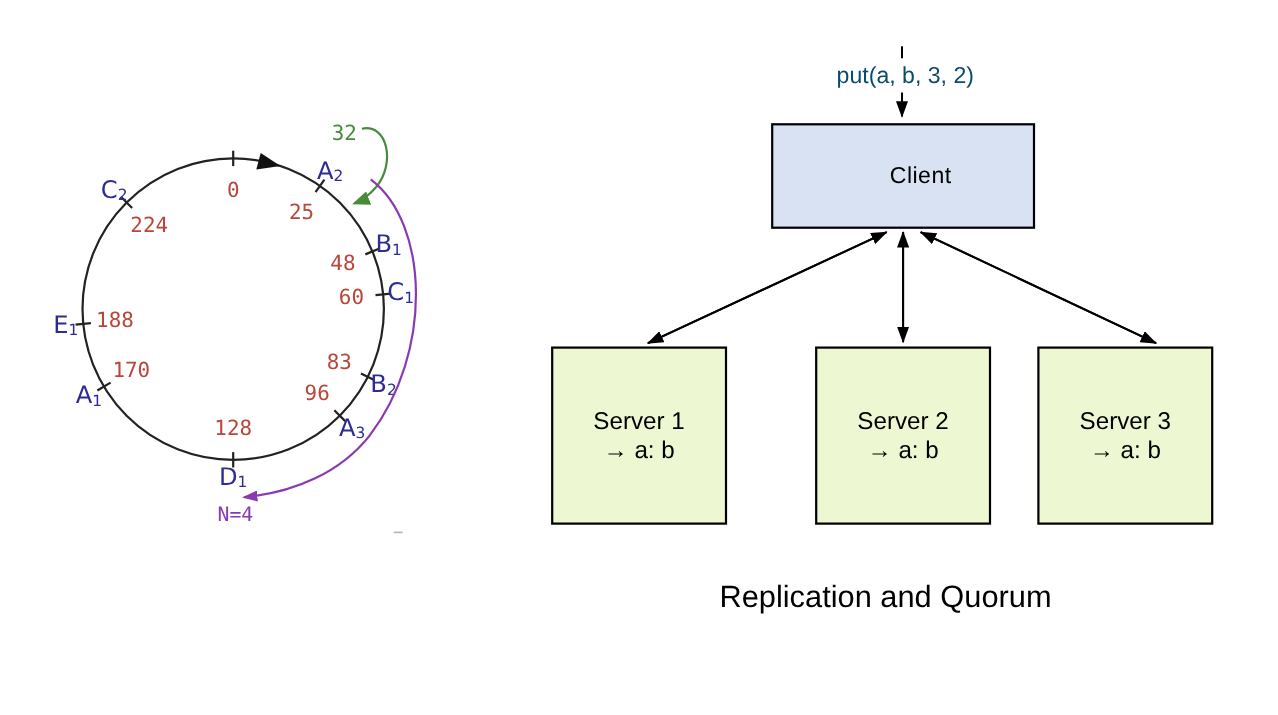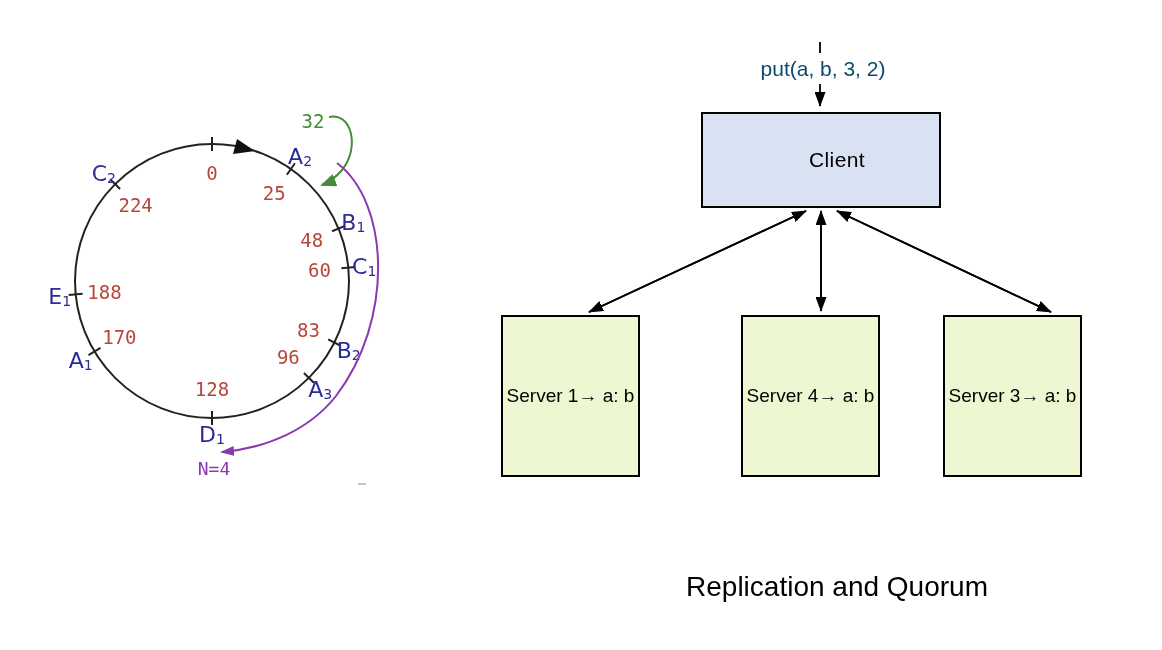--- a/index.html
+++ b/index.html
@@ -8,28 +8,28 @@
   svg{position:absolute;left:0;top:0;}
   .ring-num{font-family:"DejaVu Sans Mono",monospace;font-size:19px;}
   .ring-node{font-family:"DejaVu Sans",sans-serif;font-size:22px;}
   .ring-sub{font-size:14px;}
   .anno-num{font-family:"DejaVu Sans Mono",monospace;font-size:19px;}
   .anno-n{font-family:"DejaVu Sans Mono",monospace;font-size:18px;}
   .box{position:absolute;box-sizing:border-box;border:2px solid #000000;
        display:flex;align-items:center;justify-content:center;text-align:center;}
   .client-box{left:701px;top:112px;width:240px;height:96px;background:#d8e2f3;
               font-size:21px;letter-spacing:.4px;color:#000;padding-left:32px;}
-  .server-box{top:315px;width:139px;height:162px;background:#edf7d2;
-              font-size:19px;color:#000;line-height:26px;flex-direction:row;}
+  .server-box{top:315px;width:160px;height:162px;background:#edf7d2;
+              font-size:22px;color:#000;line-height:26px;flex-direction:column;}
   .server-1{left:501px;} .server-2{left:741px;} .server-3{left:943px;}
   .put-label{position:absolute;left:733px;top:57px;width:180px;text-align:center;
              font-size:21px;color:#0c4a6e;}
   .diagram-title{position:absolute;top:527px;font-size:28px;color:#000;text-align:center;}
   .title-left{left:40px;width:404px;}
-  .title-right{left:636px;width:402px;margin-top:44px;}
+  .title-right{left:604px;width:402px;}
 </style>
 </head>
 <body>
 
 <div class="canvas">
 
   <svg id="ring-svg" width="470" height="510" viewBox="0 0 470 510">
     <defs>
       <marker id="mg" markerUnits="userSpaceOnUse" markerWidth="16" markerHeight="13" refX="14" refY="6.5" orient="auto">
         <path d="M0,0 L16,6.5 L0,13 z" fill="#478b3b"></path>
@@ -110,21 +110,21 @@
 
   <div class="box client-box">
     <span>Client</span>
   </div>
 
   <div class="box server-box server-1">
     <span>Server 1</span>
     <span>→ a: b</span>
   </div>
   <div class="box server-box server-2">
-    <span>Server 4</span>
+    <span>Server 2</span>
     <span>→ a: b</span>
   </div>
   <div class="box server-box server-3">
     <span>Server 3</span>
     <span>→ a: b</span>
   </div>
 
   <div class="diagram-title title-right">Replication and Quorum</div>
 </div>
 

